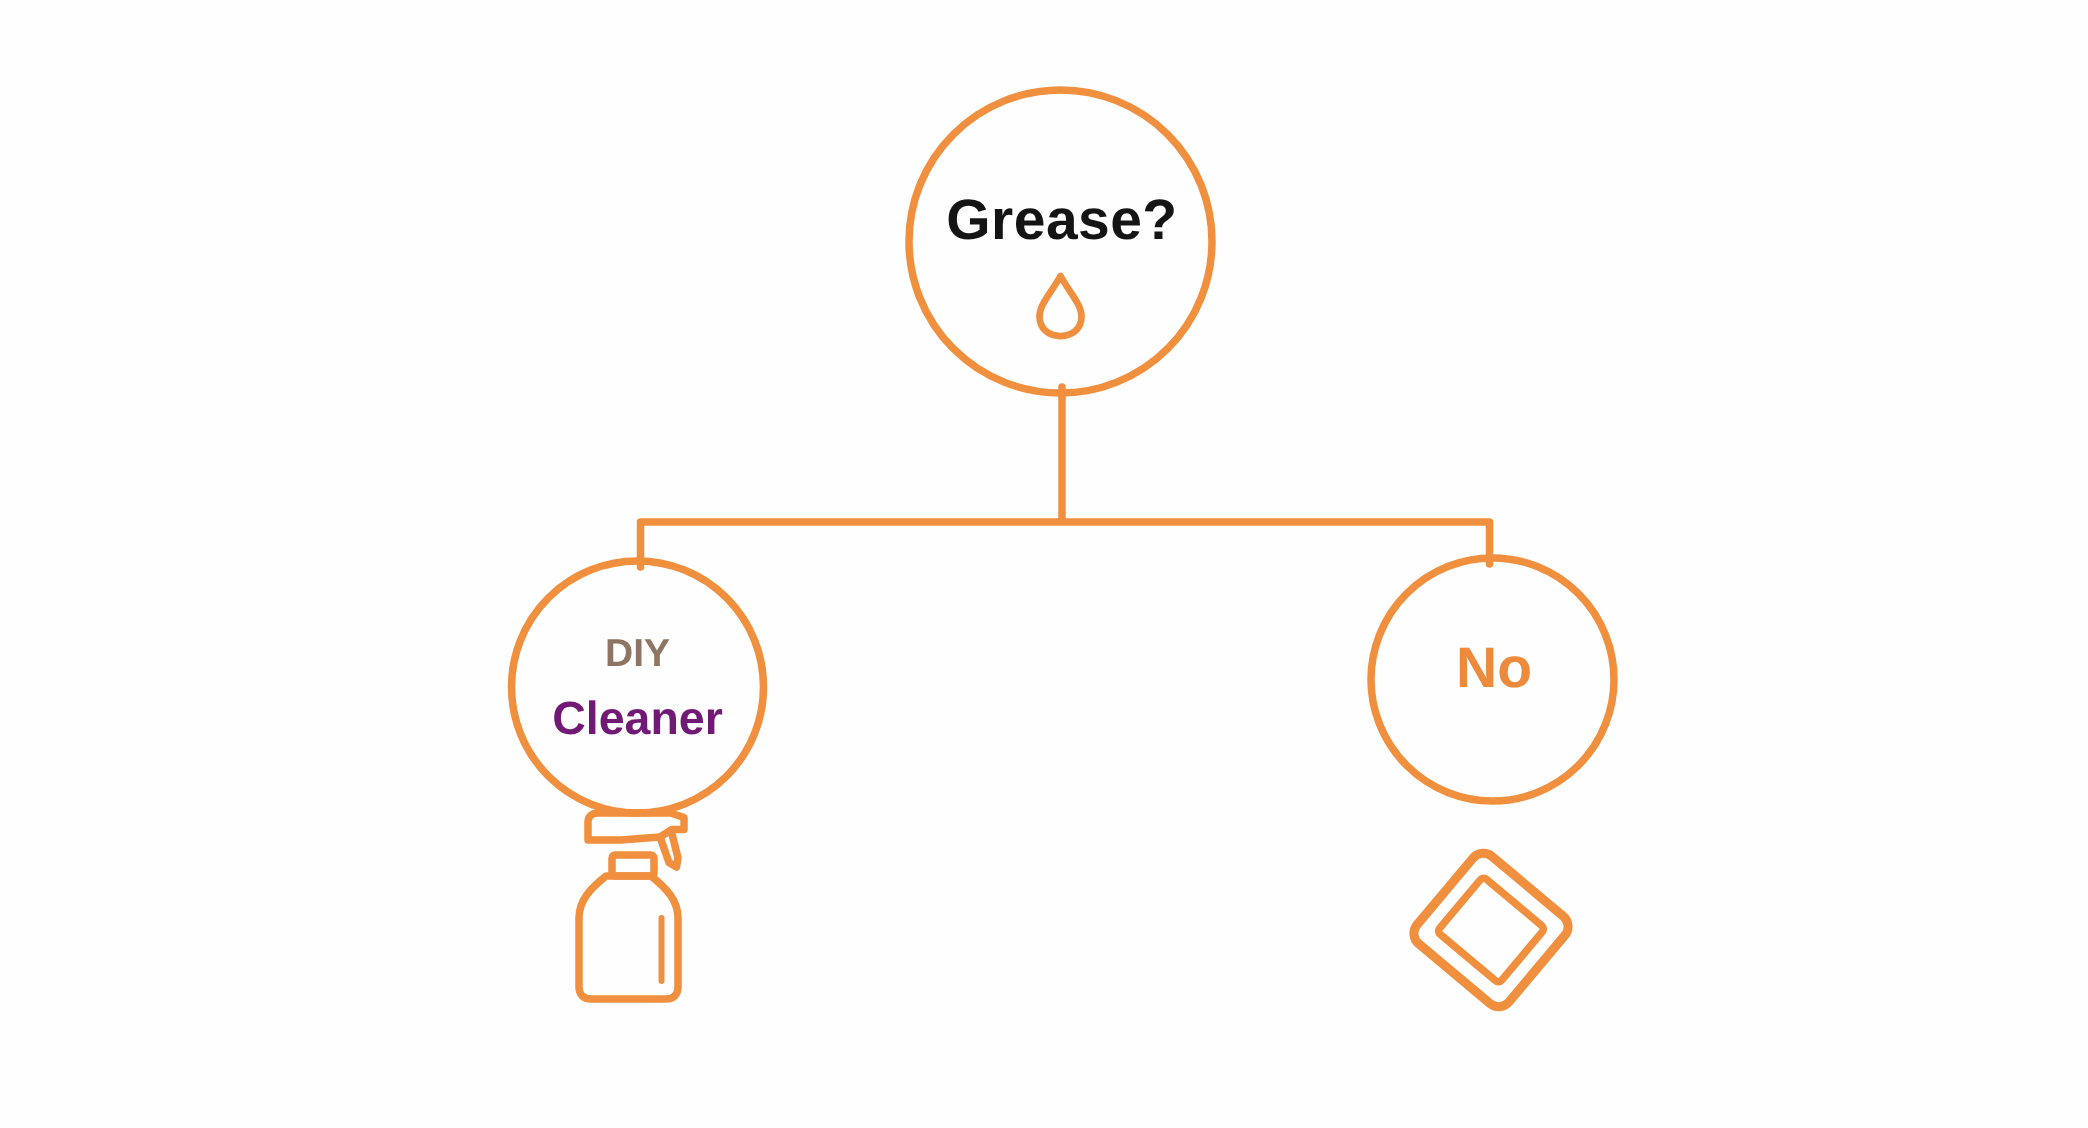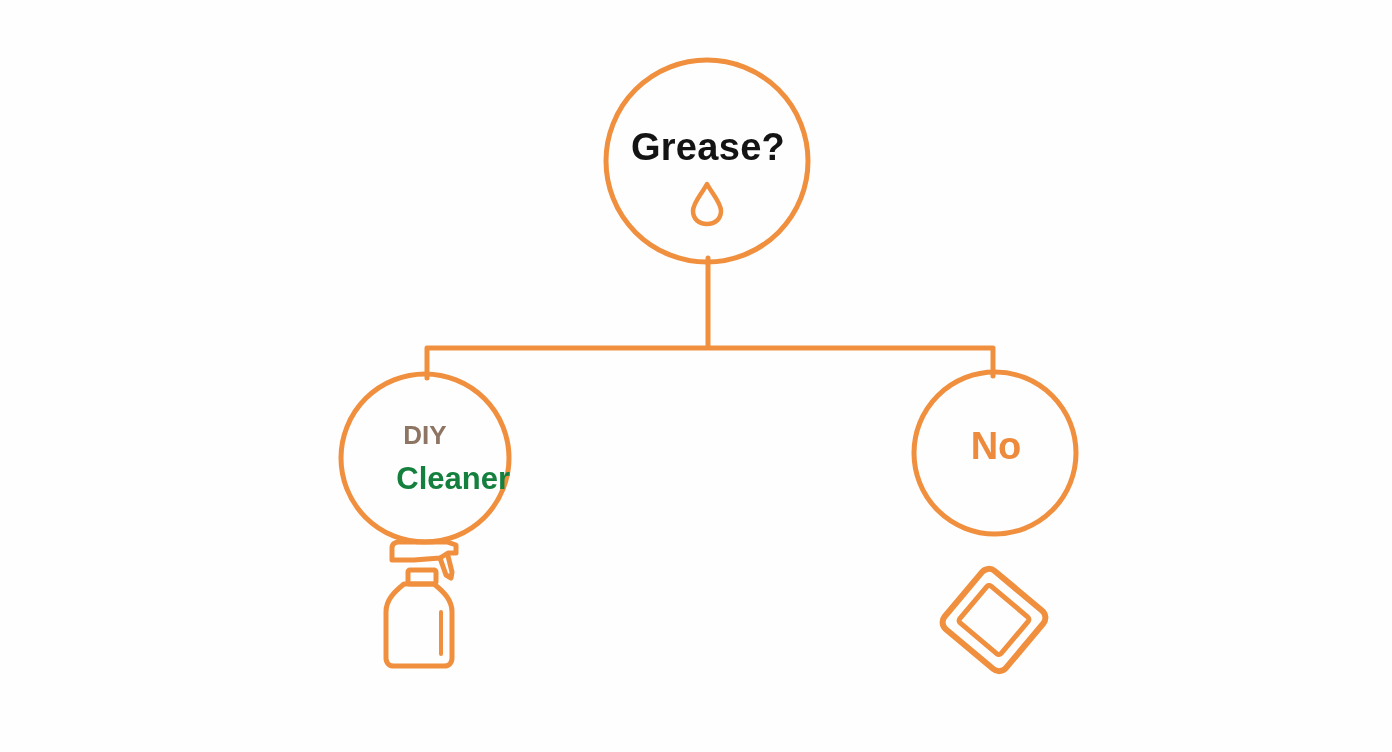--- a/index.html
+++ b/index.html
@@ -43,22 +43,21 @@
       top: 420px;
       width: 170px;
       font-size: 26px;
       color: #8e7563;
     }
     .left-label-2 {
       left: 340px;
       top: 461px;
       width: 170px;
       font-size: 31px;
-      color: #15803d;
-      text-align: right;
+      color: #701a75;
     }
     .right-label {
       left: 914px;
       top: 425px;
       width: 164px;
       font-size: 38px;
       color: #ee8a3c;
     }
   </style>
 </head>

